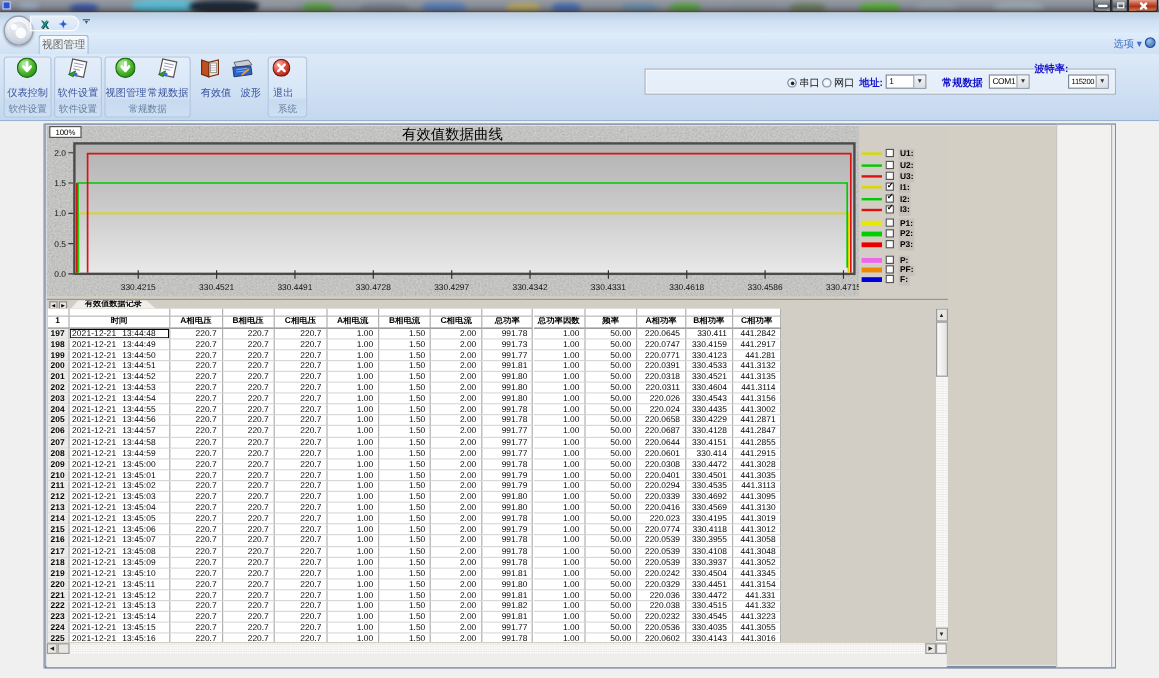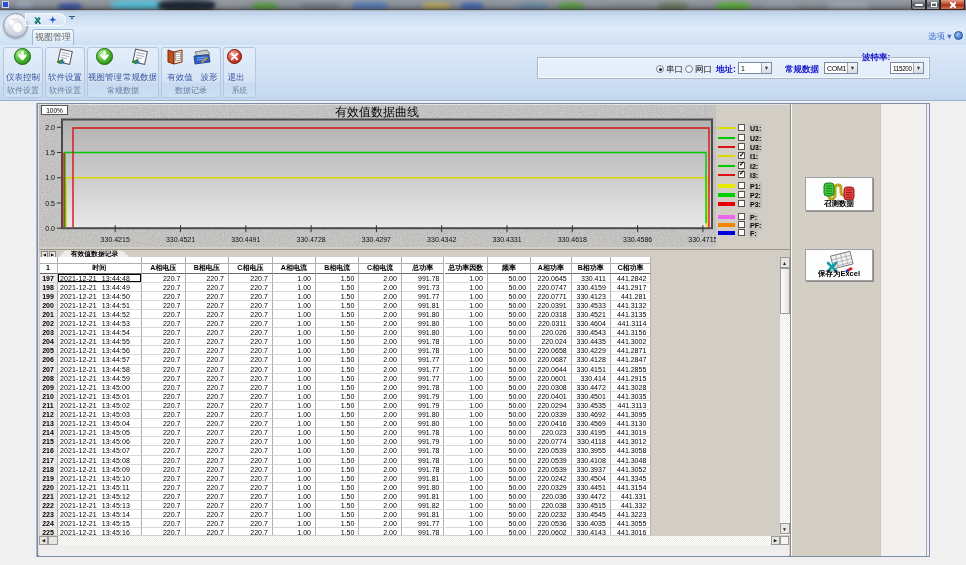--- a/index.html
+++ b/index.html
@@ -135,23 +135,20 @@
 <div class="abs" id="ribbon">
 <div class="rgroup" style="left:3px;width:40px">
       <div class="glabel">软件设置</div>
     </div>
     <div class="rgroup" style="left:45px;width:40px">
       <div class="glabel">软件设置</div>
     </div>
     <div class="rgroup" style="left:87px;width:72px">
       <div class="glabel">常规数据</div>
     </div>
-    <div class="rgroup" style="left:161px;width:60px">
-      <div class="glabel">数据记录</div>
-    </div>
     <div class="rgroup" style="left:223px;width:33px">
       <div class="glabel">系统</div>
     </div>
     <svg class="ric" style="left:14px;top:3px" width="17" height="17" viewBox="0 0 17 17">
       <defs>
         <radialGradient id="gg14" cx="0.35" cy="0.3" r="0.9">
           <stop offset="0" stop-color="#b8f0a0"></stop>
           <stop offset="0.5" stop-color="#4db830"></stop>
           <stop offset="1" stop-color="#1e7a10"></stop>
         </radialGradient>
@@ -880,40 +877,16 @@
           <div class="sbtn" style="top:266px">▼</div>
         </div>
   </div>
   <div id="hsb">
         <div class="sbtn" style="left:0">◀</div>
         <div id="hthumb"></div>
         <div class="sbtn" style="left:732px">▶</div>
         <div class="sbtn" style="left:741px;width:9px;background:#f6f5f3"></div>
       </div>
       <div id="substrip"></div>
-  <div id="tanpanel">
-    <div class="bigbtn" style="top:73px;height:34px">
-          <svg style="position:absolute;left:14px;top:2px" width="40" height="22" viewBox="0 0 40 22">
-            <path d="M9 16 C9 20 14 20 15 16 L15 8 C15 4 21 4 21 8 L21 12 C21 16 27 16 27 12 L27 8" fill="none" stroke="#b8a820" stroke-width="3"></path>
-            <rect x="4" y="3" width="10" height="13" rx="3" fill="#3ec83e" stroke="#1a7a1a"></rect>
-            <path d="M6 6 h6 M6 8.5 h6 M6 11 h6 M6 13.5 h6" stroke="#1a8a1a" stroke-width="1"></path>
-            <rect x="24" y="7" width="10" height="13" rx="3" fill="#e84040" stroke="#8a1a1a"></rect>
-            <path d="M26 10 h6 M26 12.5 h6 M26 15 h6 M26 17.5 h6" stroke="#9a2020" stroke-width="1"></path>
-          </svg>
-          <div class="t">召测数据</div>
-        </div>
-    <div class="bigbtn" style="top:145px;height:32px">
-          <svg style="position:absolute;left:18px;top:1px" width="32" height="22" viewBox="0 0 32 22">
-            <g transform="rotate(-14 16 10)">
-              <rect x="8" y="3" width="20" height="13" fill="#f2f2f2" stroke="#666" stroke-width="0.8"></rect>
-              <path d="M8 7 h20 M8 10.5 h20 M8 14 h20 M13 3 v13 M18 3 v13 M23 3 v13" stroke="#999" stroke-width="0.6"></path>
-            </g>
-            <path d="M4 12 L12 20 M12 12 L4 20" stroke="#10a0a8" stroke-width="2.6" stroke-linecap="round"></path>
-            <path d="M22 19 l5 -3 l2 2 l-5 3 Z" fill="#d02020"></path>
-            <circle cx="23" cy="20" r="1.5" fill="#2040c0"></circle>
-          </svg>
-          <div class="t">保存为Excel</div>
-        </div>
-  </div>
   <div id="whitepanel"></div>
   <div id="edgefill"></div>
  </div>
 </div>
 
 </body></html>

